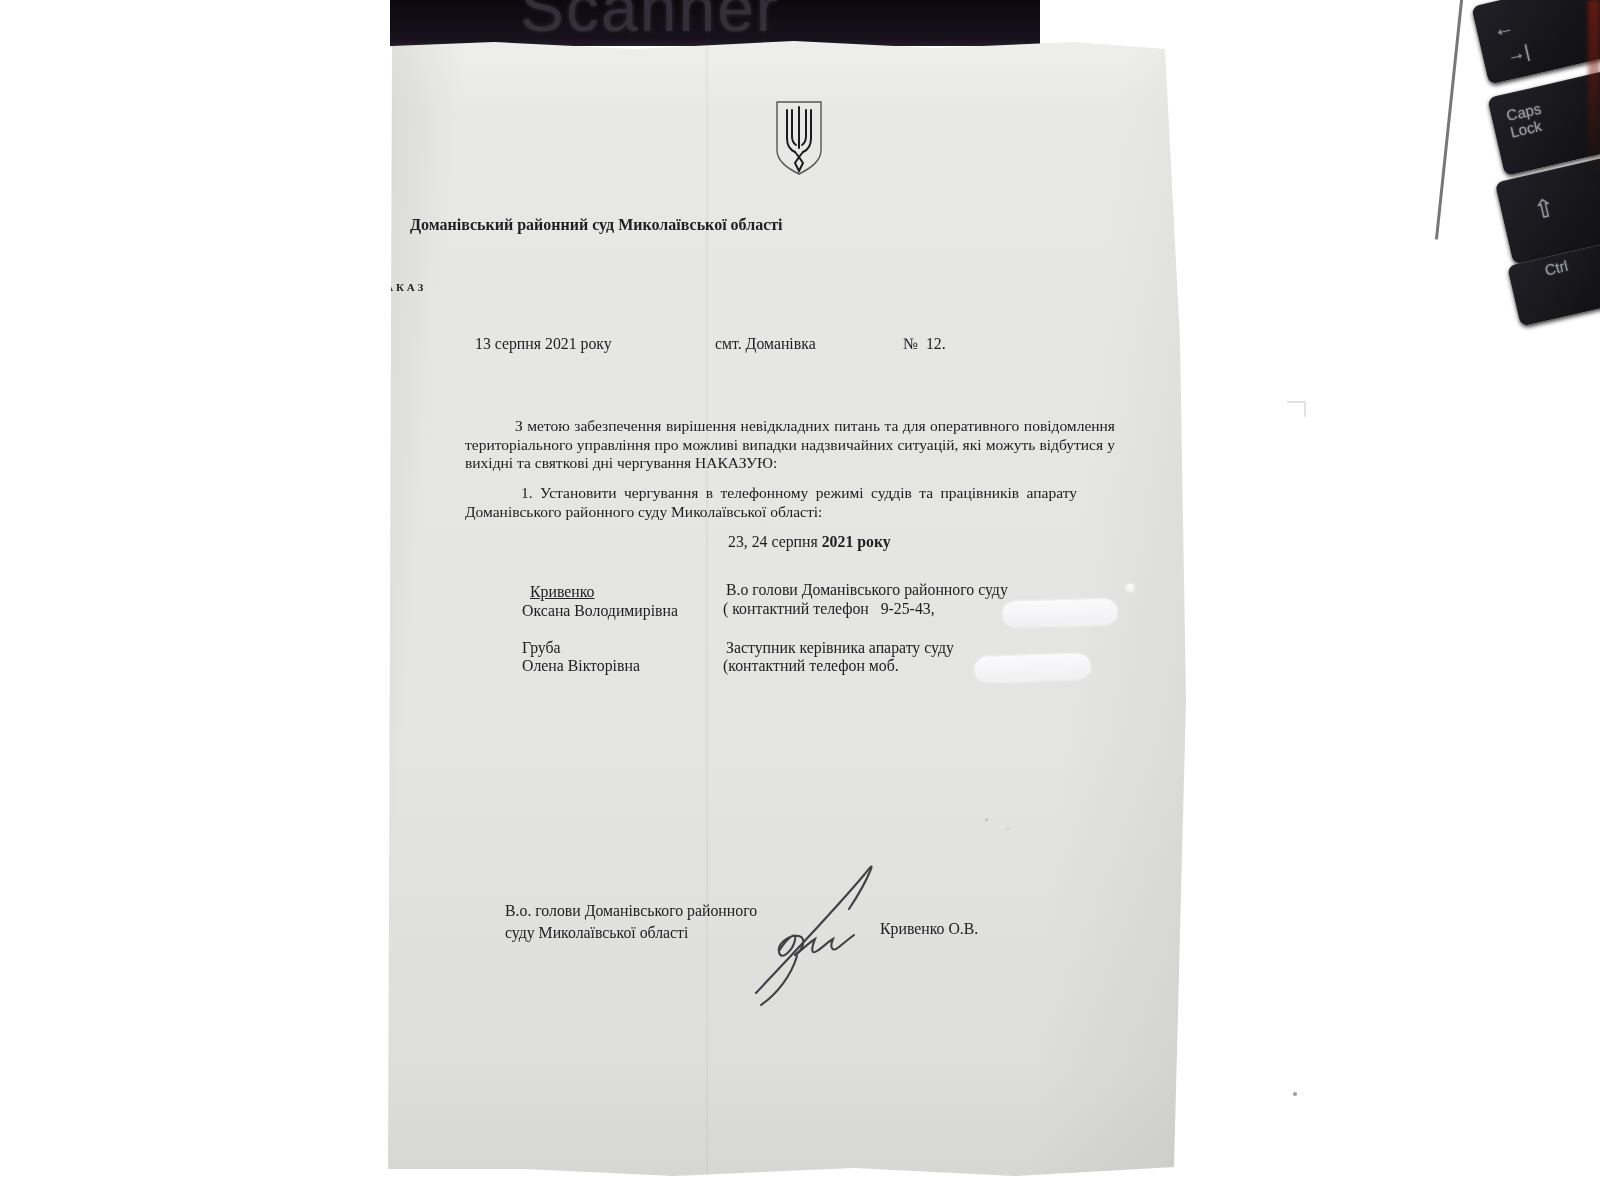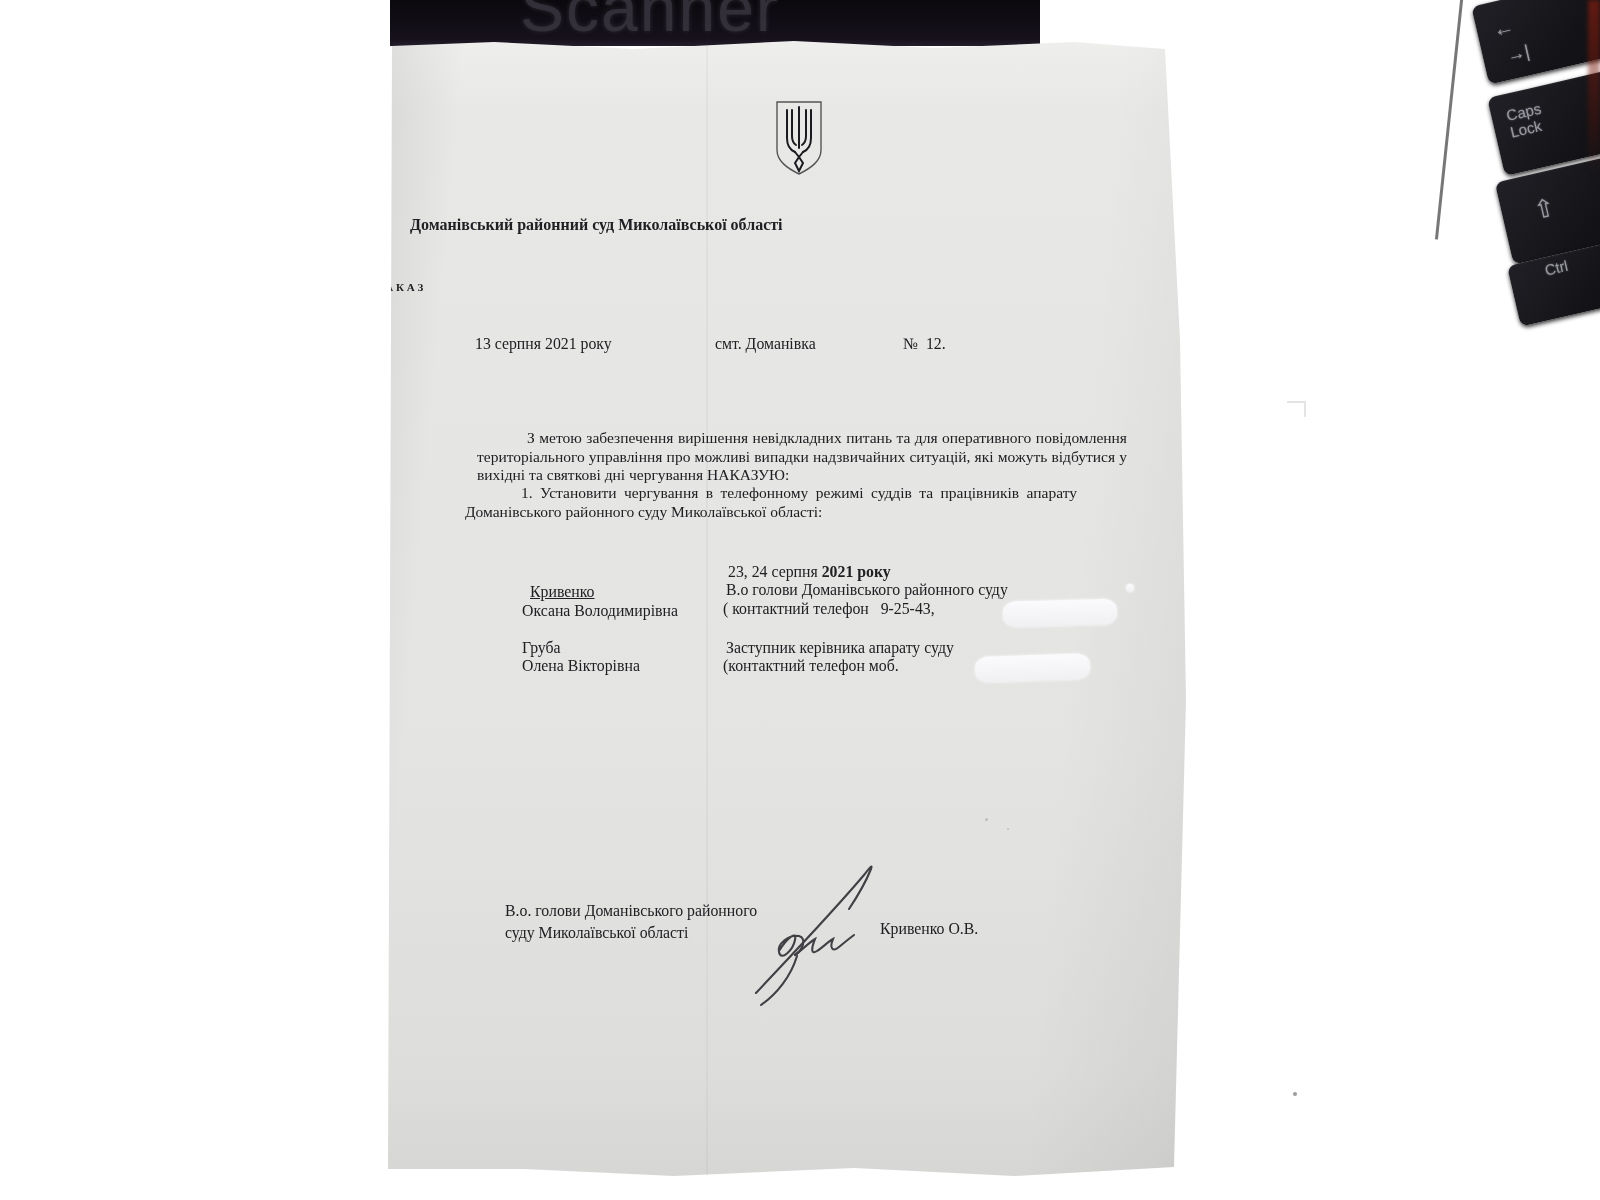--- a/index.html
+++ b/index.html
@@ -89,24 +89,24 @@
       </g>
     </svg>
 
     <div class="t b" style="top:176px;left:0;width:100%;text-align:left;padding-left:36px;box-sizing:border-box;font-size:16px;">Доманівський районний суд Миколаївської області</div>
     <div class="t b" style="top:241px;left:0;width:100%;text-align:left;padding-right:62px;box-sizing:border-box;font-size:11px;">Н А К А З</div>
 
     <span class="t" style="left:101px;top:295px;">13 серпня 2021 року</span>
     <span class="t" style="left:341px;top:295px;">смт. Доманівка</span>
     <span class="t pre" style="left:529px;top:295px;">№  12.</span>
 
-    <p class="para" style="left:91px;top:377px;width:650px;text-indent:50px;margin:12px;">З метою забезпечення вирішення невідкладних питань та для оперативного повідомлення територіального управління про можливі випадки надзвичайних ситуацій, які можуть відбутися у вихідні та святкові дні чергування НАКАЗУЮ:</p>
+    <p class="para" style="left:91px;top:377px;width:650px;text-indent:50px;margin:0;">З метою забезпечення вирішення невідкладних питань та для оперативного повідомлення територіального управління про можливі випадки надзвичайних ситуацій, які можуть відбутися у вихідні та святкові дні чергування НАКАЗУЮ:</p>
     <p class="para" style="left:91px;top:444px;width:612px;text-indent:56px;margin:0;">1. Установити чергування  в телефонному режимі суддів та працівників апарату Доманівського районного суду Миколаївської області:</p>
 
-    <div class="t" style="left:354px;top:523px;">
+    <div class="t" style="left:354px;top:493px;">
       <span>23, 24 серпня </span><span class="b">2021 року</span>
     </div>
 
     <span class="t" style="left:156px;top:543px;text-decoration:underline;">Кривенко</span>
     <span class="t" style="left:148px;top:562px;text-align:right;">Оксана Володимирівна</span>
     <span class="t" style="left:352px;top:541px;">В.о голови Доманівського районного суду</span>
     <span class="t pre" style="left:349px;top:560px;">( контактний телефон   9-25-43,</span>
 
     <span class="t" style="left:148px;top:599px;">Груба</span>
     <span class="t" style="left:148px;top:617px;">Олена Вікторівна</span>

